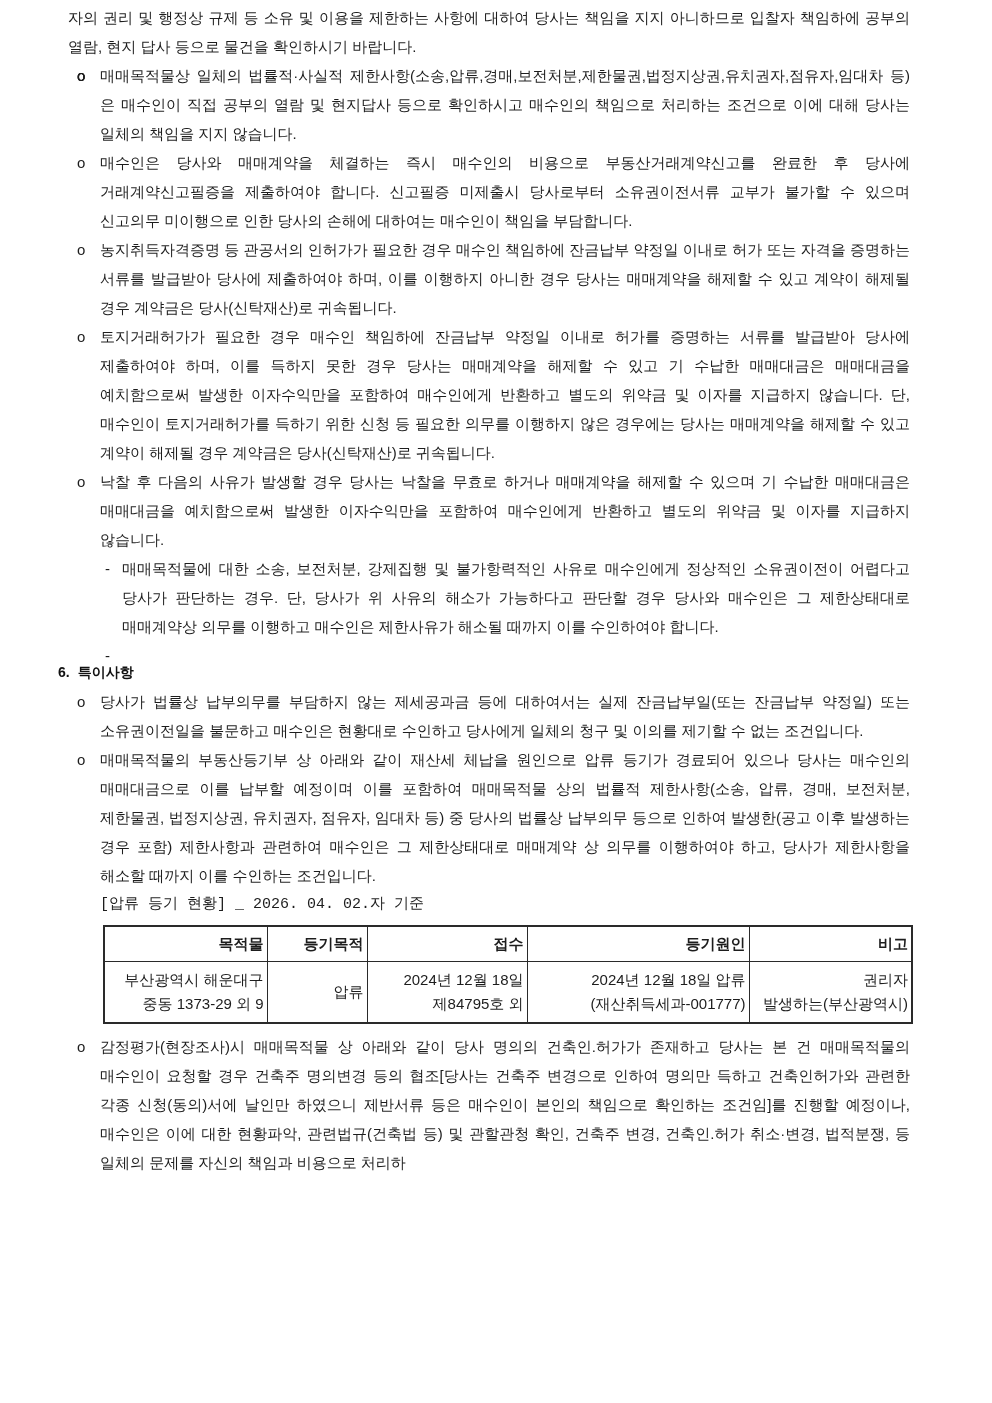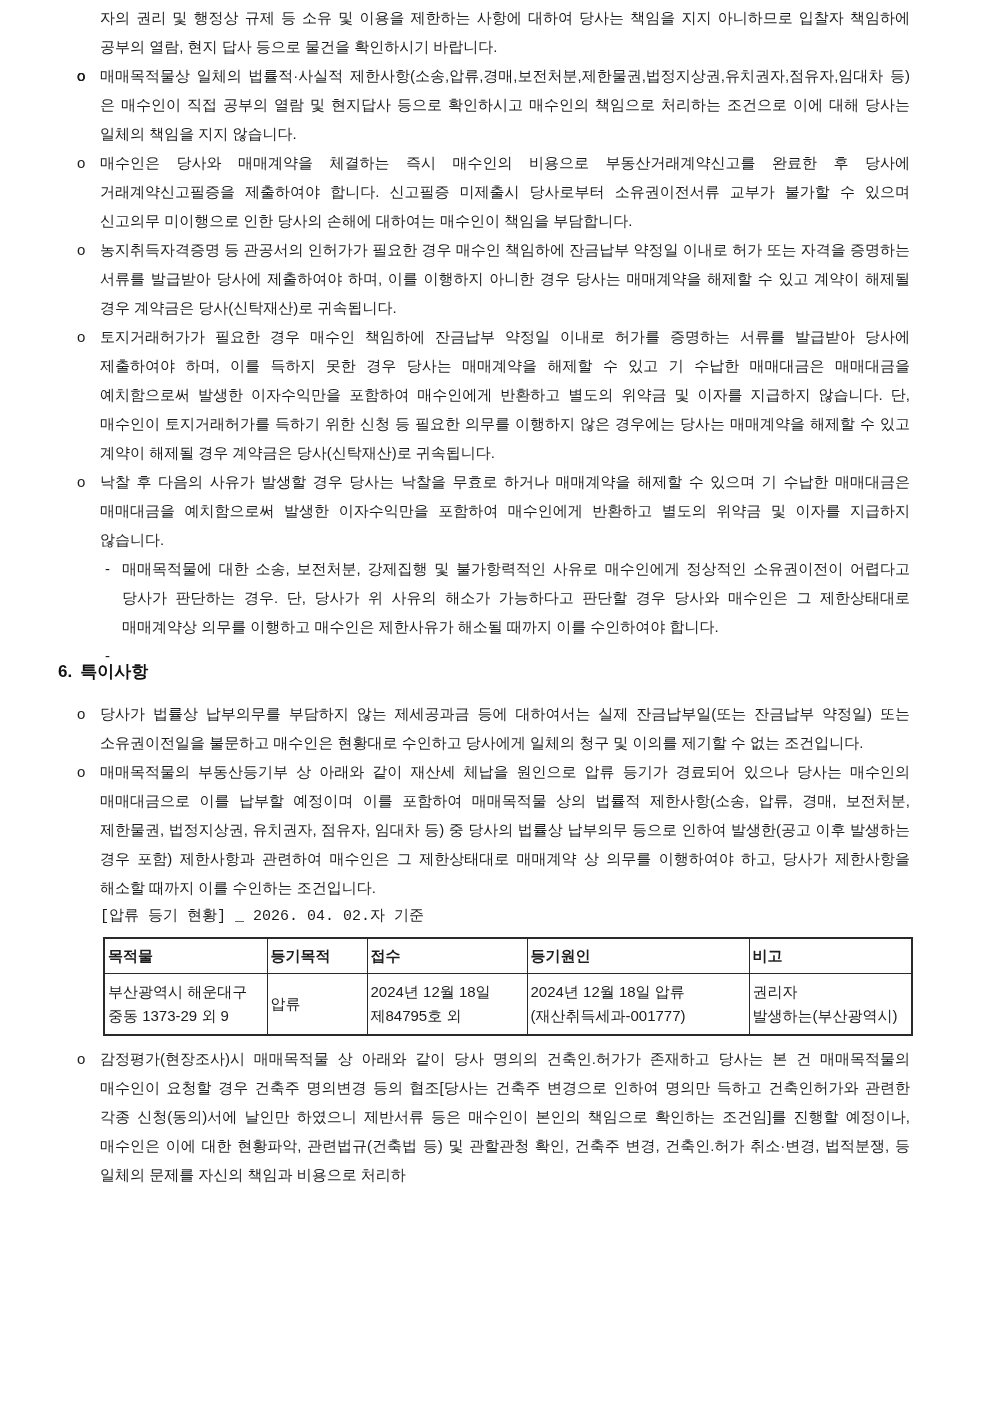--- a/index.html
+++ b/index.html
@@ -10,58 +10,58 @@
     overflow: hidden;
     box-sizing: border-box;
     background: #ffffff;
     color: #1d1d1d;
     font-family: "Liberation Sans", sans-serif;
     font-size: 15px;
     line-height: 29px;
     padding: 3px 82px 0 0;
   }
   .para {
-    margin-left: 100px;
+    margin-left: 68px;
     text-align: justify;
     word-break: keep-all;
   }
   .li {
     position: relative;
     margin-left: 100px;
     text-align: justify;
     word-break: keep-all;
   }
   .li > .marker {
     position: absolute;
     left: -23px;
     top: 0;
     width: 20px;
     text-align: left;
   }
   .li.sub { margin-left: 122px; }
   .li.sub > .marker { left: -17px; }
   .section-heading {
-    margin: 16px 0 12px 58px;
+    margin: 16px 0 0 58px;
     font-weight: bold;
-    font-size: 17px;
+    font-size: 14px;
     line-height: 30px;
     color: #111111;
   }
   .section-heading .sec-num { margin-right: 8px; }
   .caption { margin-left: 100px; font-family: Liberation Mono, monospace; }
   table.registry {
     border-collapse: collapse;
     table-layout: fixed;
     width: 808px;
     margin: 6px 0 0 103px;
     border: 2px solid #2a2a2a;
   }
   table.registry th, table.registry td {
     border: 1px solid #2a2a2a;
-    text-align: left;
+    text-align: right;
     vertical-align: middle;
     padding: 2px 3px;
     word-break: keep-all;
   }
   table.registry th {
     font-weight: bold;
     font-size: 15px;
     height: 30px;
     line-height: 20px;
   }

